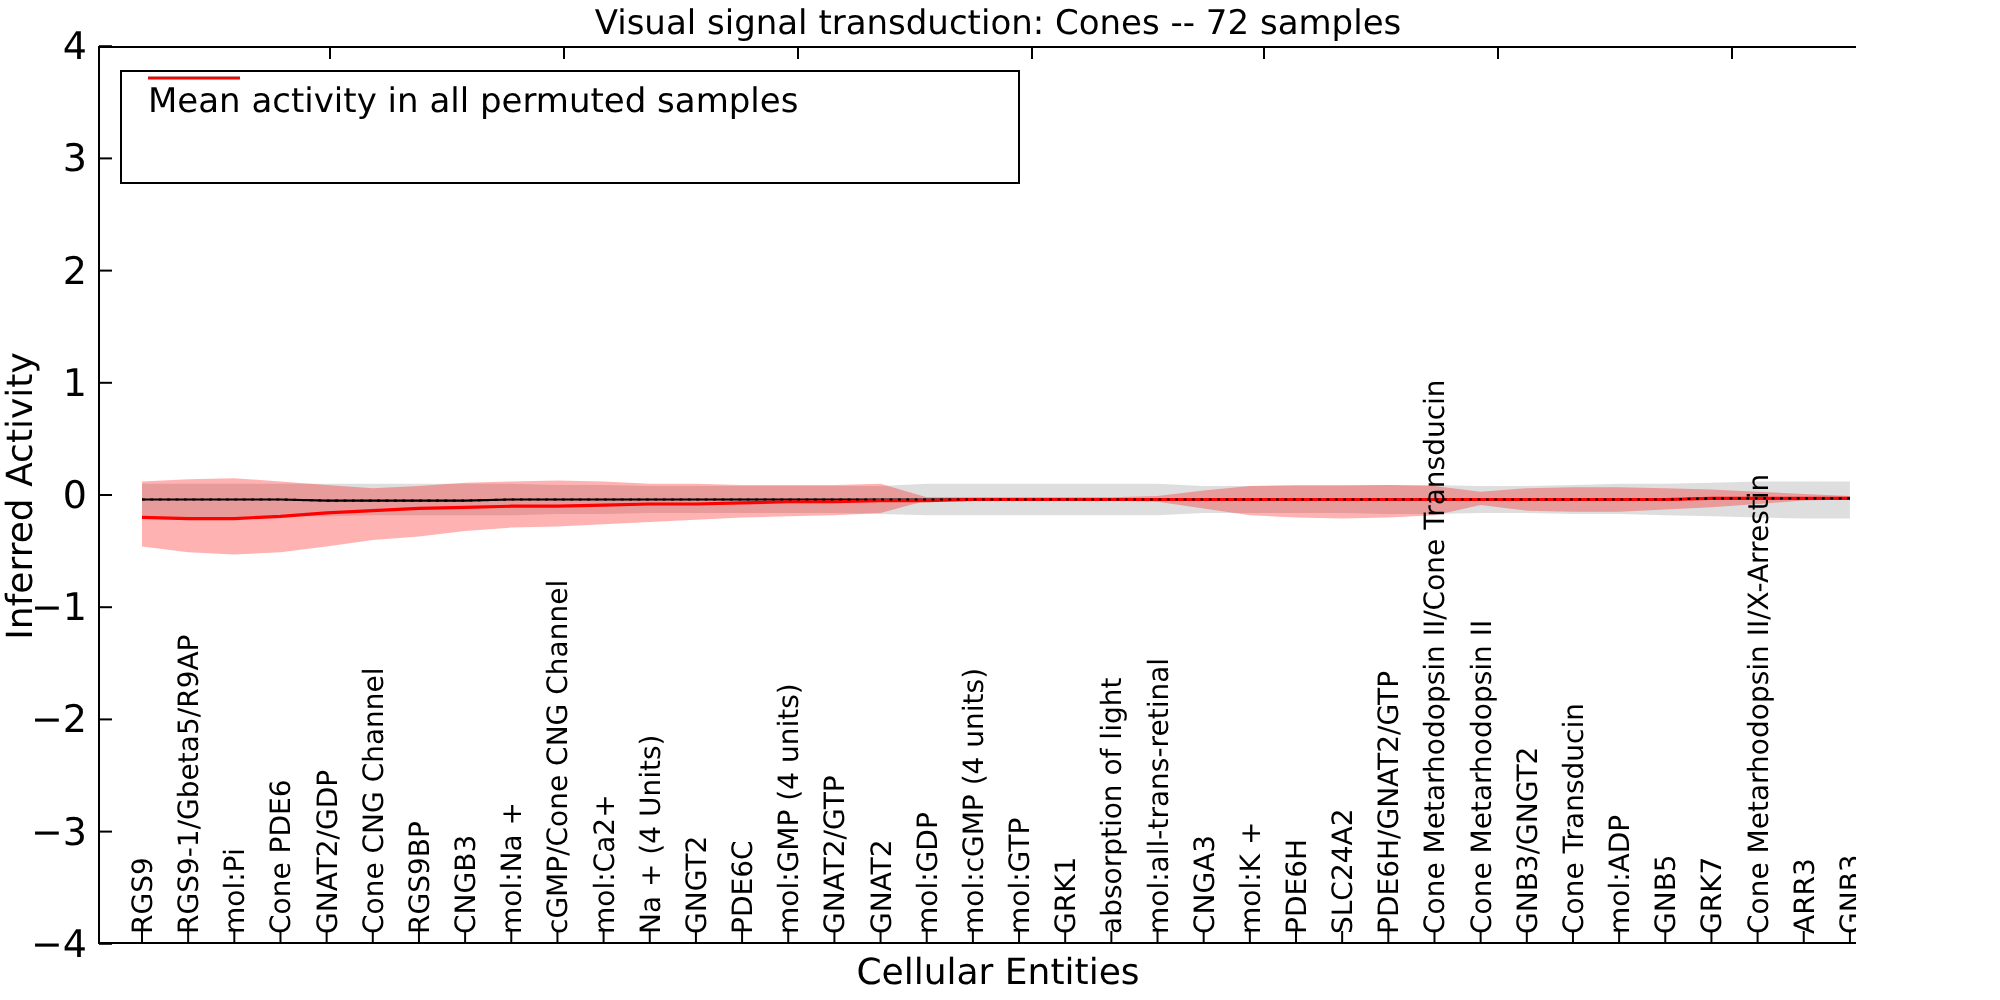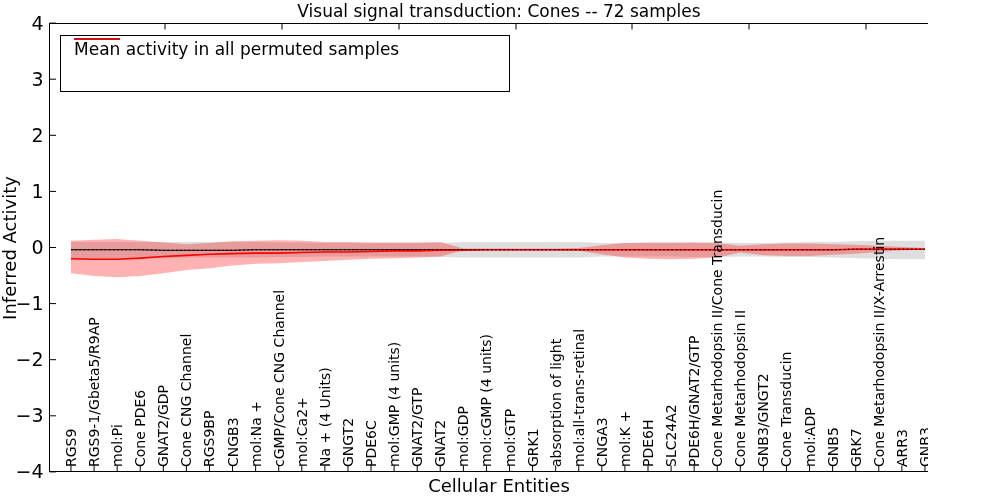--- a/index.html
+++ b/index.html
@@ -5,21 +5,21 @@
   html,body{margin:0;padding:0;background:#fff;}
   .figure{
     position:relative;width:928px;height:500px;background:#ffffff;
     font-family:"DejaVu Sans",sans-serif;overflow:hidden;
   }
   .figure svg{position:absolute;left:0;top:0;}
   svg text{fill:#000000;font-family:"DejaVu Sans",sans-serif;}
   .legend{
     position:absolute;left:60px;top:35px;width:450px;height:57px;
     border:1px solid #000;background:#fff;box-sizing:border-box;
-    display:flex;justify-content:flex-start;
+    display:flex;flex-direction:column;justify-content:center;
   }
   .legend-row{display:flex;align-items:center;height:26px;}
   .legend-sample{width:46px;height:6px;margin-left:13px;flex:0 0 auto;}
   .legend-label{margin-left:13px;font-size:17px;color:#000;white-space:nowrap;}
 </style>
 </head>
 <body>
 
 <div class="figure">
 

